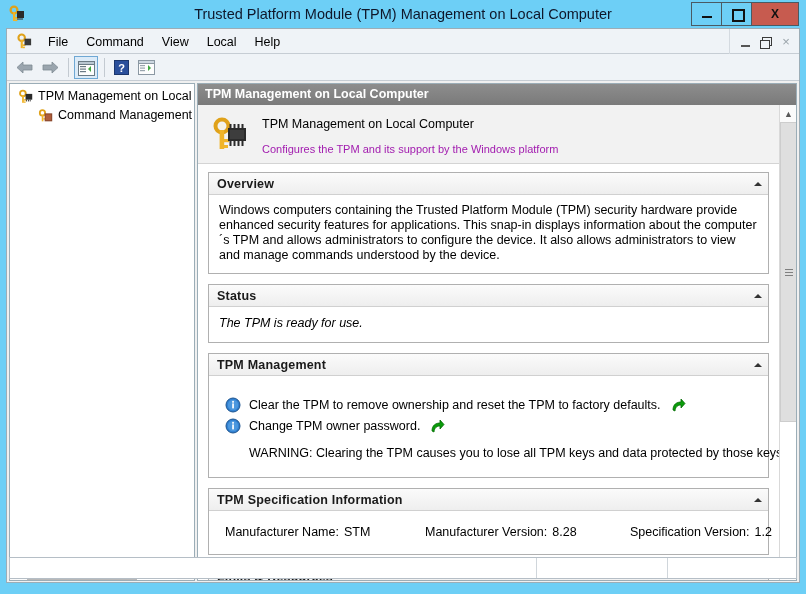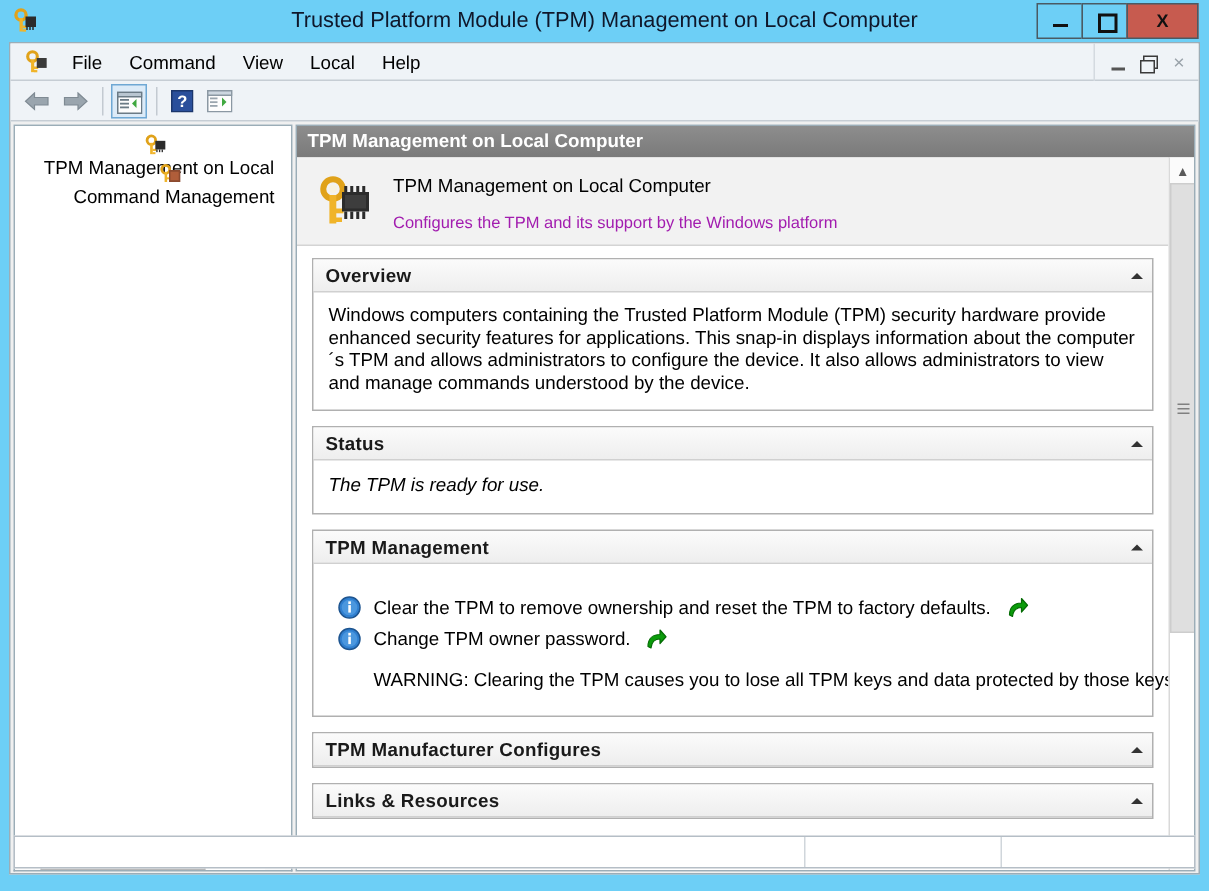--- a/index.html
+++ b/index.html
@@ -172,26 +172,24 @@
     position: absolute;
     left: 2px; top: 54px;
     width: 186px; height: 479px;
     background: #ffffff;
     border: 1px solid #9badb7;
     box-sizing: border-box;
     overflow: hidden;
   }
   .tree-row {
     display: flex;
-    align-items: center;
     height: 19px;
     white-space: nowrap;
     font-size: 12.5px;
     cursor: default;
-    flex-direction: column;
   }
   .tree-root { padding-left: 8px; }
   .tree-child { padding-left: 28px; }
   .tree-ico { width: 16px; height: 16px; margin-right: 4px; flex: 0 0 auto; }
 
   .hscroll {
     position: absolute;
     left: 2px; top: 533px;
     width: 186px; height: 19px;
     background: #f0f0f0;
@@ -633,22 +631,35 @@
                     <path d="M2 12 C2 6, 6 4, 10 4 L10 1 L14 5.5 L10 10 L10 7 C7 7, 4.5 8.5, 4 13 Z" fill="#0a9c0a" stroke="#046b04" stroke-width="0.8" stroke-linejoin="round"></path>
                   </svg>
                 </span>
               </div>
               <div class="warn-row">WARNING: Clearing the TPM causes you to lose all TPM keys and data protected by those keys.</div>
             </div>
           </div>
 
           <div class="section">
             <div class="sec-head">
-              <span class="sec-title">TPM Manufacturer Configures</span>
+              <span class="sec-title">TPM Specification Information</span>
               <span class="chev"></span>
+            </div>
+            <div class="sec-body">
+              <div class="mfg-row">
+                <span class="mfg-cell c1">
+                  <span>Manufacturer Name:</span><span class="mfg-val">STM</span>
+                </span>
+                <span class="mfg-cell c2">
+                  <span>Manufacturer Version:</span><span class="mfg-val">8.28</span>
+                </span>
+                <span class="mfg-cell">
+                  <span>Specification Version:</span><span class="mfg-val">1.2</span>
+                </span>
+              </div>
             </div>
           </div>
 
           <div class="section">
             <div class="sec-head">
               <span class="sec-title">Links &amp; Resources</span>
               <span class="chev"></span>
             </div>
 
           </div>

